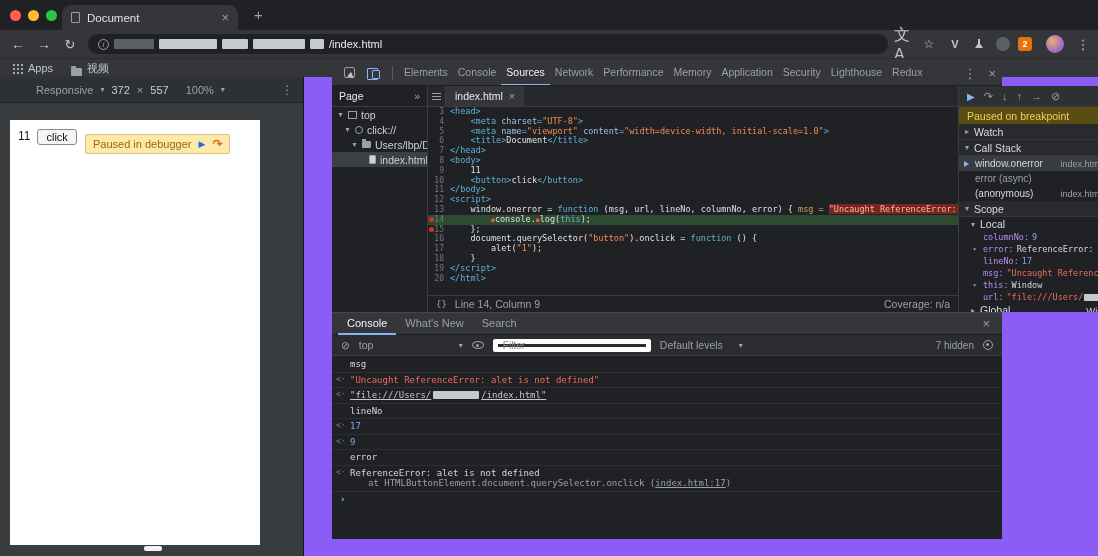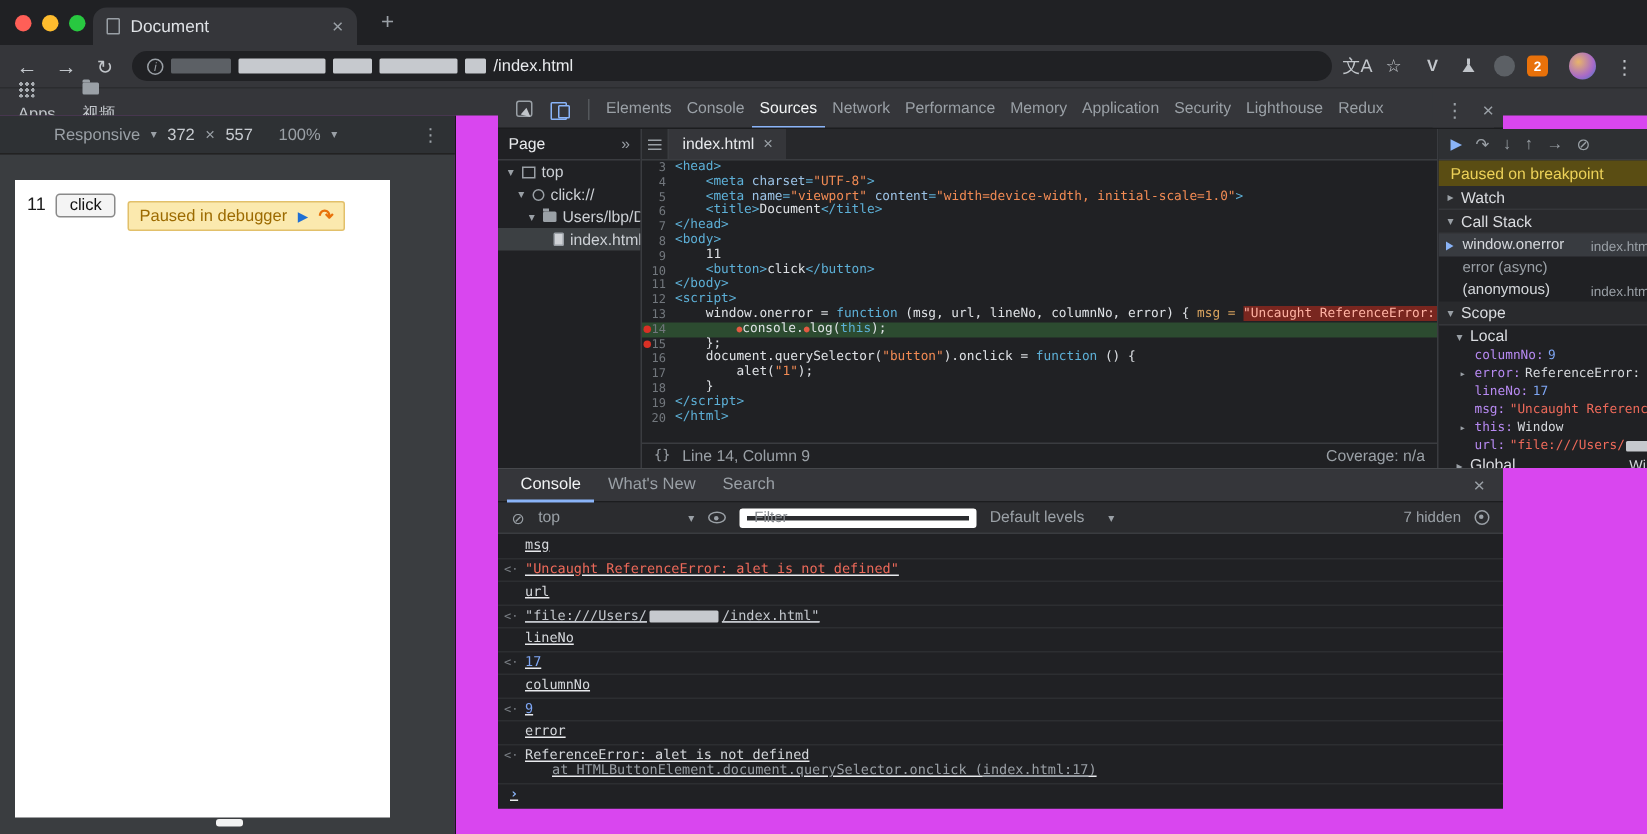--- a/index.html
+++ b/index.html
@@ -1,16 +1,16 @@
 <!DOCTYPE html>
 <html><head>
 <meta charset="utf-8">
 <style>
   html,body{margin:0;padding:0;background:#000;}
-  .app{position:relative;width:1098px;height:556px;background:#d946ef;overflow:hidden;
+  .app{position:relative;width:1098px;height:556px;background:#8b5cf6;overflow:hidden;
        font-family:"Liberation Sans",sans-serif;color:#e8eaed;}
   .app *{box-sizing:border-box;}
 
   
   .titlebar{position:absolute;left:0;top:0;width:100%;height:30px;background:#202124;}
   .light{position:absolute;top:10px;width:11px;height:11px;border-radius:50%;}
   .light.red{left:10px;background:#ff5f57;}
   .light.yellow{left:28px;background:#febc2e;}
   .light.green{left:46px;background:#28c840;}
   .btab{position:absolute;left:62px;top:5px;width:176px;height:25px;background:#35363a;
@@ -38,21 +38,21 @@
                 border-right:4px solid transparent;border-bottom:6px solid #c0c4c9;}
   .dark-ext{position:absolute;left:996px;top:7px;width:14px;height:14px;border-radius:50%;background:#5c6065;}
   .badge2{position:absolute;left:1018px;top:7px;width:14px;height:14px;border-radius:3px;background:#e8710a;
           color:#fff;font-size:9px;font-weight:bold;display:flex;align-items:center;justify-content:center;}
   .avatar{position:absolute;left:1046px;top:5px;width:18px;height:18px;border-radius:50%;
           background:radial-gradient(circle at 35% 35%,#e8b46a,#a86ac8 60%,#3c78c8);}
 
   .bookmarks{position:absolute;left:0;top:58px;width:100%;height:19px;background:#35363a;
              border-top:1px solid #2b2c2f;display:flex;align-items:center;gap:18px;padding:0 12px;
              font-size:11px;color:#c2c6cb;}
-  .bm{display:flex;align-items:flex-start;gap:5px;flex-direction:column;}
+  .bm{display:flex;align-items:flex-end;gap:5px;}
   .apps-ico{width:11px;height:11px;background-image:radial-gradient(#a7abb0 1.1px,transparent 1.3px);
             background-size:4px 4px;}
   .folder-ico{position:relative;width:11px;height:8px;background:#9aa0a6;border-radius:1px;margin-top:1px;}
   .folder-ico::before{content:"";position:absolute;left:0;top:-2px;width:5px;height:2px;background:#9aa0a6;
                       border-radius:1px 1px 0 0;}
 
   
   .device-area{position:absolute;left:0;top:77px;width:303px;height:479px;background:#3a3d40;}
   .device-bar{position:absolute;left:0;top:0;width:100%;height:26px;background:#2e3134;
               border-bottom:1px solid #222;display:flex;align-items:center;gap:7px;
@@ -170,21 +170,21 @@
   .ctx-dd .lbl{flex:1;}
   .eye-ico{position:relative;width:12px;height:8px;border:1px solid #9aa0a6;border-radius:50%;}
   .eye-ico::after{content:"";position:absolute;left:3.5px;top:1.5px;width:3px;height:3px;border-radius:50%;background:#9aa0a6;}
   .filter-box{width:158px;height:13px;border:5px solid #ffffff;border-radius:2px;padding:0 5px;
               display:flex;align-items:center;color:#83878c;font-size:10px;}
   .levels-dd{display:flex;align-items:center;gap:16px;}
   .hidden-count{margin-left:auto;font-size:10px;}
   .gear-ico{position:relative;width:10px;height:10px;border:1.5px solid #9aa0a6;border-radius:50%;}
   .gear-ico::before{content:"";position:absolute;left:2px;top:2px;width:3px;height:3px;background:#9aa0a6;border-radius:50%;}
   .console-log{position:absolute;left:0;top:44px;width:100%;bottom:0;overflow:hidden;
-               font-family:"DejaVu Sans Mono",monospace;font-size:9px;text-decoration:underline;}
+               font-family:"DejaVu Sans Mono",monospace;font-size:9px;}
   .crow{position:relative;display:flex;align-items:flex-start;padding:2px 8px 2px 18px;
         border-bottom:1px solid #2c2e31;color:#d5d8dc;line-height:10.5px;}
   .crow.err{display:block;}
   .c-arrow{position:absolute;left:4px;color:#787d83;font-size:8px;}
   .c-expr{color:#d5d8dc;}
   .c-str{color:#ee6a5a;}
   .c-num{color:#7ea6f4;}
   .c-link{color:#c3c7cd;text-decoration:underline;}
   .crow .redact{width:46px;height:8px;margin:1px 2px 0;}
   .err-l1{color:#d5d8dc;}
@@ -216,21 +216,21 @@
     <span class="nav-ico" style="left:58px;font-size:13px">↻</span>
     <div class="omnibox">
       <span class="info-ico">i</span>
       <span class="redact" style="width:40px;background:#5c6065"></span>
       <span class="redact" style="width:58px"></span>
       <span class="redact" style="width:26px"></span>
       <span class="redact" style="width:52px"></span>
       <span class="redact" style="width:14px"></span>
       <span class="omni-url">/index.html</span>
     </div>
-    <span class="ricon" style="left:894px;font-size:12px">文A</span>
+    <span class="ricon" style="left:894px;font-size:16px">文A</span>
     <span class="ricon" style="left:918px">☆</span>
     <span class="ricon" style="left:944px;font-weight:bold;font-size:11px">V</span>
     <span class="ricon" style="left:968px">
         <span class="flask"></span>
       </span>
     <span class="dark-ext"></span>
     <span class="badge2">2</span>
     <span class="avatar"></span>
     <span class="ricon" style="left:1072px;font-size:13px">⋮</span>
   </div>
@@ -450,33 +450,31 @@
         <span class="hidden-count">7 hidden</span>
         <span class="gear-ico"></span>
       </div>
       <div class="console-log">
         <div id="console-entries">
             <div class="crow c-expr">msg</div>
             <div class="crow">
               <span class="c-arrow">&lt;·</span>
               <span class="c-str">"Uncaught ReferenceError: alet is not defined"</span>
             </div>
-            <div class="crow c-expr">url</div>
             <div class="crow">
               <span class="c-arrow">&lt;·</span>
               <span class="c-link">"file:///Users/</span>
               <span class="redact"></span>
               <span class="c-link">/index.html"</span>
             </div>
             <div class="crow c-expr">lineNo</div>
             <div class="crow">
               <span class="c-arrow">&lt;·</span>
               <span class="c-num">17</span>
             </div>
-            <div class="crow c-expr">columnNo</div>
             <div class="crow">
               <span class="c-arrow">&lt;·</span>
               <span class="c-num">9</span>
             </div>
             <div class="crow c-expr">error</div>
             <div class="crow err">
               <span class="c-arrow">&lt;·</span>
               <div class="err-l1">ReferenceError: alet is not defined</div>
               <div class="err-l2"><span>at HTMLButtonElement.document.querySelector.onclick (</span><span class="err-link">index.html:17</span><span>)</span></div>
             </div>

